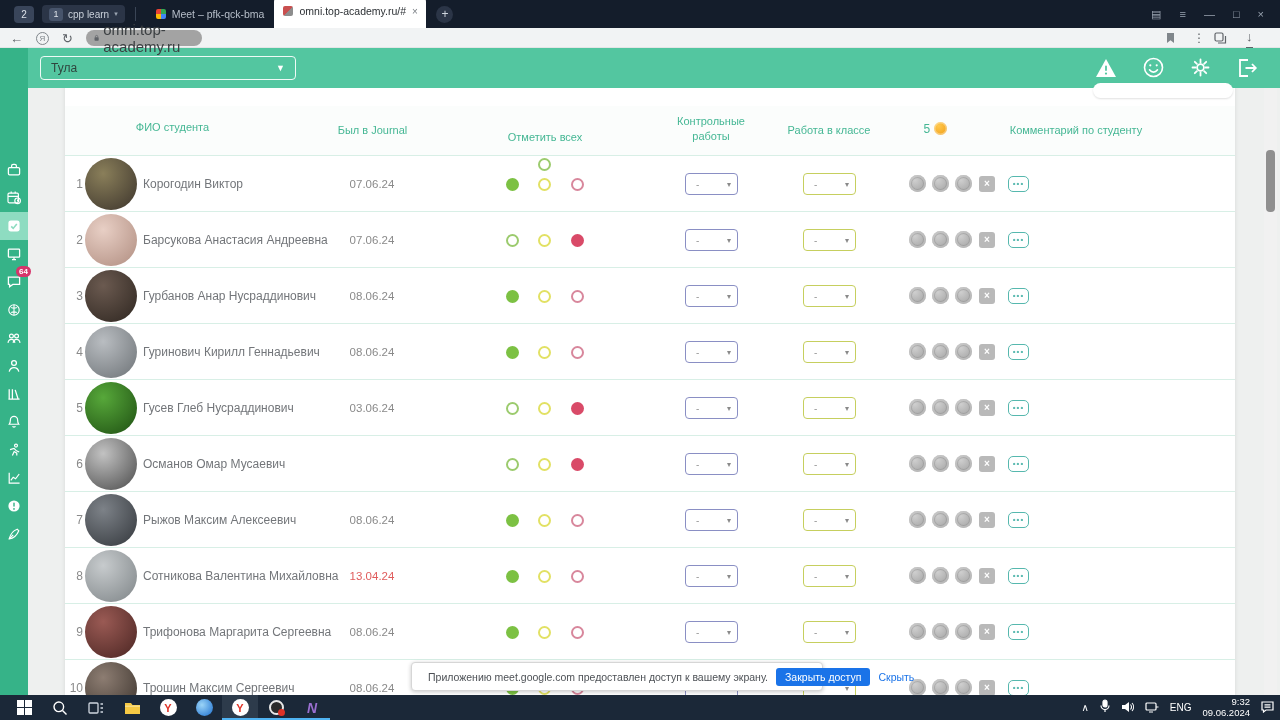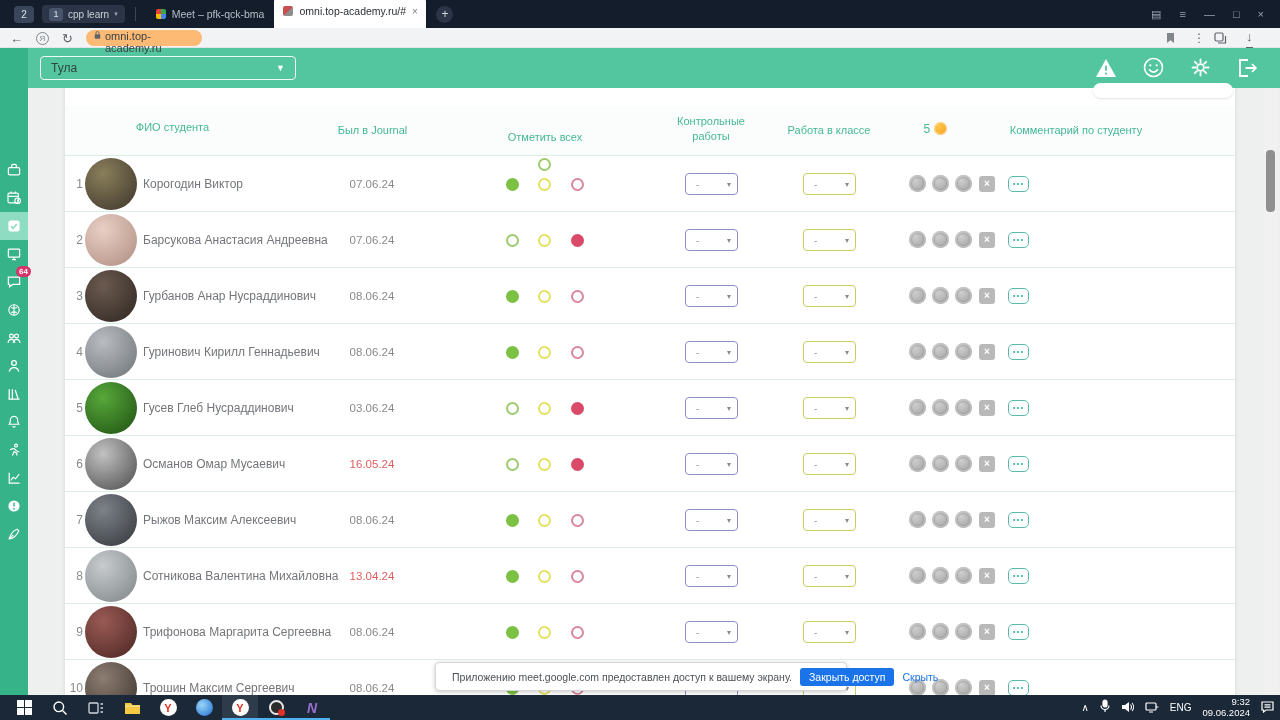--- a/index.html
+++ b/index.html
@@ -19,21 +19,21 @@
 .favicon-meet{width:10px;height:10px;border-radius:2px;background:conic-gradient(#34a853 0 25%,#4285f4 0 50%,#fbbc05 0 75%,#ea4335 0);flex:none}
 .favicon-site{width:10px;height:10px;border-radius:2px;background:linear-gradient(135deg,#c94f4f 55%,#8d8d8d 55%);flex:none}
 .newtab{width:17px;height:17px;border-radius:50%;background:#2b3547;color:#cfd6df;font-size:12px;display:flex;align-items:center;justify-content:center;margin-left:10px}
 .wincontrols{position:absolute;right:16px;top:0;height:28px;display:flex;align-items:center;gap:18px;color:#9aa4b1;font-size:11px}
 .wincontrols span{cursor:default}
 
 
 .toolbar{position:absolute;left:0;top:28px;width:1280px;height:20px;background:#f1f3f4;z-index:20;border-bottom:1px solid #e3e5e6}
 .toolbar .ticon{position:absolute;top:0;height:20px;display:flex;align-items:center;color:#5f6368;font-size:13px}
 .protect-circle{width:13px;height:13px;border:1.3px solid #80868b;border-radius:50%;font-size:8px;display:flex;align-items:center;justify-content:center;color:#80868b}
-.addr-pill{position:absolute;left:86px;top:2px;height:16px;width:116px;background:#fdba74;border-radius:8px;display:flex;align-items:flex-start;gap:4px;padding:0 8px;color:#3c4043;font-size:11px}
+.addr-pill{position:absolute;left:86px;top:2px;height:16px;width:116px;background:#a3a3a3;border-radius:8px;display:flex;align-items:center;gap:4px;padding:0 8px;color:#3c4043;font-size:15px}
 .center-url{position:absolute;left:430px;top:3px;width:420px;text-align:center;color:#202124;font-size:11px}
 .dl-arrow{border-bottom:1.5px solid #5f6368;padding-bottom:1px;line-height:10px}
 
 
 .greenbar{position:absolute;left:0;top:48px;width:1280px;height:40px;background:#53c6a0;z-index:5}
 .branch{position:absolute;left:40px;top:8px;width:256px;height:24px;border:1px solid rgba(255,255,255,.9);border-radius:4px;display:flex;align-items:center;justify-content:space-between;padding:0 10px;color:#2f443d;font-size:12px;cursor:pointer}
 .branch .bcaret{color:#fff;font-size:9px}
 .gicons{position:absolute;right:22px;top:9px;display:flex;gap:26px;align-items:center}
 .gicons svg{display:block}
 
@@ -74,21 +74,21 @@
 .gcoin{width:17px;height:17px;border-radius:50%;background:radial-gradient(circle at 35% 30%,#cfcfcf,#9d9d9d);box-shadow:inset 0 0 0 2px rgba(255,255,255,.30),inset 0 0 0 3px rgba(130,130,130,.35);cursor:pointer}
 .coin-x{width:16px;height:16px;border-radius:3px;background:#b9b9b9;color:#fff;font-size:10px;font-weight:bold;display:flex;align-items:center;justify-content:center;margin-left:1px;cursor:pointer}
 .comment{position:absolute;left:943px;top:20px;width:21px;height:16px;border:1.5px solid #56b8ae;border-radius:5px;display:flex;align-items:center;justify-content:center;cursor:pointer}
 .cdots{color:#56b8ae;font-size:8px;font-weight:bold;letter-spacing:1px;line-height:8px}
 
 
 .scrolltrack{position:absolute;left:1264px;top:48px;width:13px;height:647px;background:#f1f1f1;z-index:2}
 .scrollthumb{position:absolute;left:1266px;top:150px;width:9px;height:62px;background:#8f8f8f;border-radius:4px;z-index:3;cursor:pointer}
 
 
-.sharebar{position:absolute;left:435px;top:662px;width:412px;height:29px;background:#fff;border:1px solid #d6d6d6;border-radius:4px;z-index:8;display:flex;align-items:center;gap:8px;padding:0 8px;box-shadow:0 1px 4px rgba(0,0,0,.22)}
+.sharebar{position:absolute;left:411px;top:662px;width:412px;height:29px;background:#fff;border:1px solid #d6d6d6;border-radius:4px;z-index:8;display:flex;align-items:center;gap:8px;padding:0 8px;box-shadow:0 1px 4px rgba(0,0,0,.22)}
 .sharetext{color:#4d5156;font-size:10.5px;white-space:nowrap}
 .sharebtn{background:#1a73e8;color:#fff;font-size:10.5px;padding:3px 9px;border-radius:3px;border:none;cursor:pointer;white-space:nowrap}
 .sharehide{color:#1a73e8;font-size:10.5px;cursor:pointer;white-space:nowrap}
 
 
 .taskbar{position:absolute;left:0;top:695px;width:1280px;height:25px;background:#1b2838;z-index:30;display:flex;align-items:center}
 .tbtn{width:36px;height:25px;display:flex;align-items:center;justify-content:center;flex:none;cursor:pointer}
 .tbtn.active{background:#2d3b4b;box-shadow:inset 0 -2px 0 #4fb3f2}
 .tbtn.open{box-shadow:inset 0 -2px 0 #4fb3f2}
 .ycircle{width:17px;height:17px;background:#fff;border-radius:50%;color:#e03226;font-weight:bold;font-size:11px;display:flex;align-items:center;justify-content:center}
@@ -304,21 +304,20 @@
       <span class="coin-x">×</span>
     </div>
     <div class="comment">
             <span class="cdots">•••</span>
           </div>
   </div>
         <div class="row">
     <div class="rnum">6</div>
     <div class="avatar" style="background: radial-gradient(circle at 35% 30%, rgb(194, 194, 194), rgb(74, 74, 74));"></div>
     <div class="rname">Османов Омар Мусаевич</div>
-    <div class="rdate overdue">16.05.24</div>
     <div class="dot green hollow"></div>
     <div class="dot yellow hollow"></div>
     <div class="dot red filled"></div>
     <div class="dd dd1">
             <span class="ddv">-</span>
             <span class="ddcaret">▾</span>
           </div>
     <div class="dd dd2">
             <span class="ddv">-</span>
             <span class="ddcaret">▾</span>

